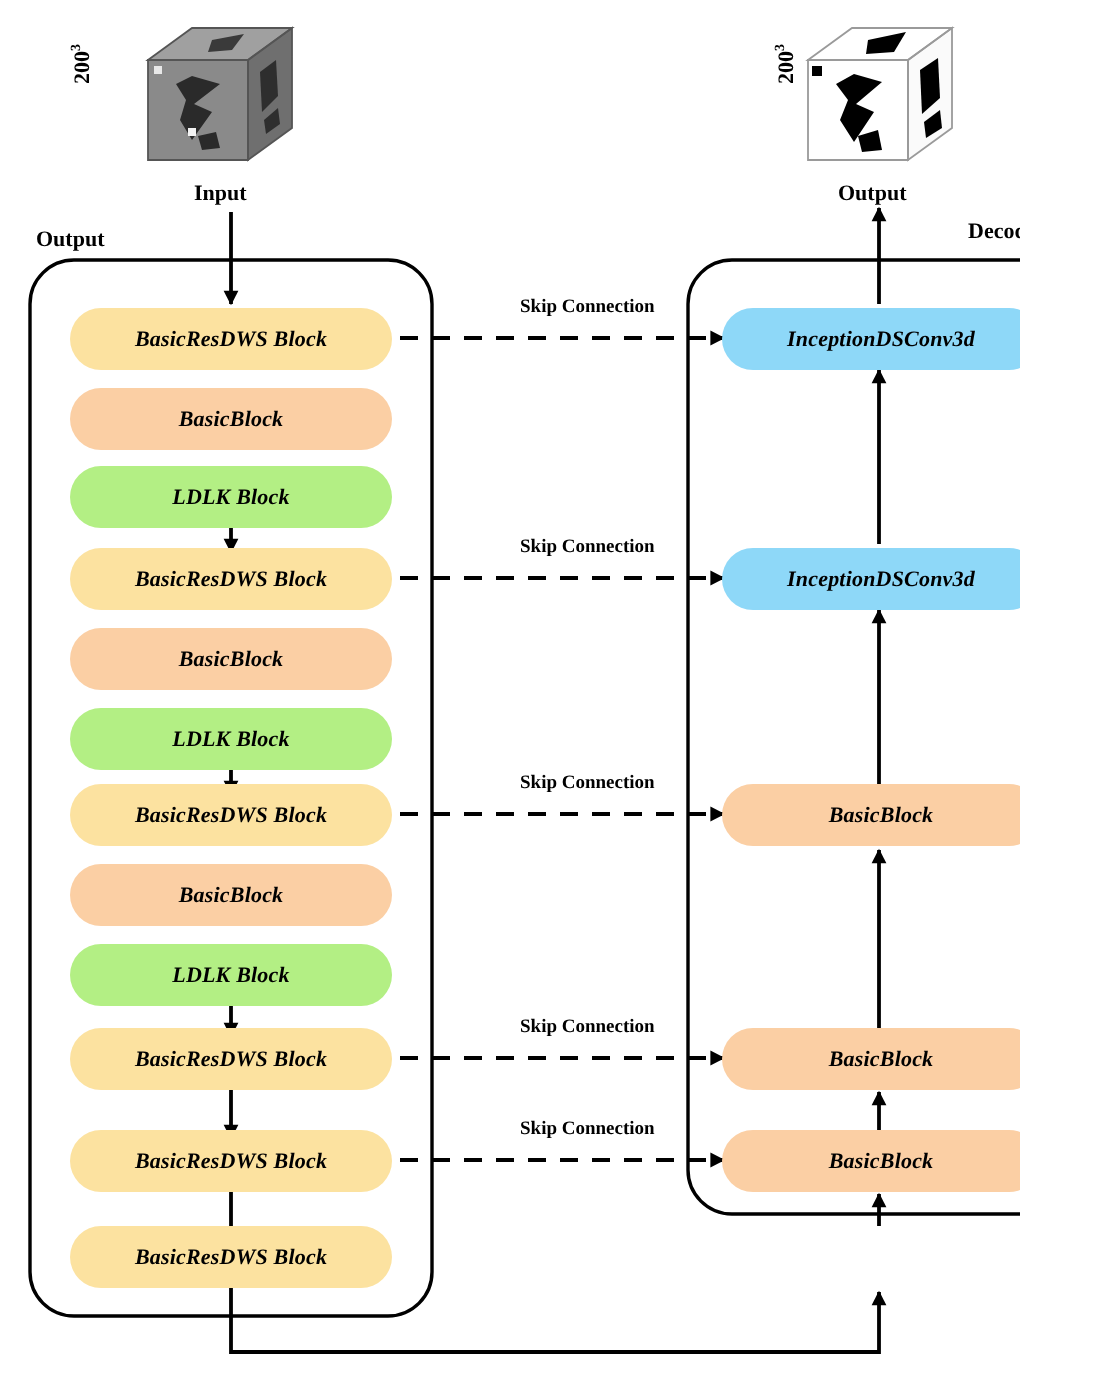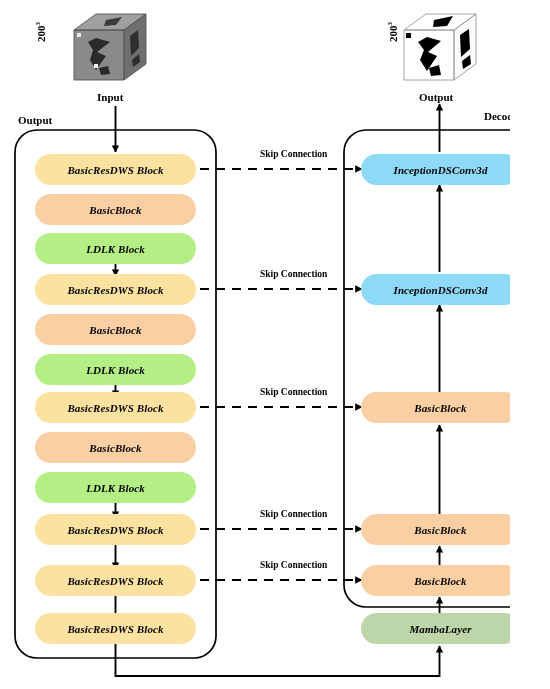--- a/index.html
+++ b/index.html
@@ -226,15 +226,14 @@
   <div class="block" style="left:35px; top:514px; width:161px; height:31px; background:#fce2a0;">BasicResDWS Block</div>
   <div class="block" style="left:35px; top:565px; width:161px; height:31px; background:#fce2a0;">BasicResDWS Block</div>
   <div class="block" style="left:35px; top:613px; width:161px; height:31px; background:#fce2a0;">BasicResDWS Block</div>
 
   <div class="block" style="left:361px; top:154px; width:159px; height:31px; background:#8ed8f8;">InceptionDSConv3d</div>
   <div class="block" style="left:361px; top:274px; width:159px; height:31px; background:#8ed8f8;">InceptionDSConv3d</div>
   <div class="block" style="left:361px; top:392px; width:159px; height:31px; background:#fbcfa4;">BasicBlock</div>
   <div class="block" style="left:361px; top:514px; width:159px; height:31px; background:#fbcfa4;">BasicBlock</div>
   <div class="block" style="left:361px; top:565px; width:159px; height:31px; background:#fbcfa4;">BasicBlock</div>
 
-  <div class="block" style="left:361px; top:613px; width:159px; height:31px; background:#bcd6a9;">MambaLayer</div>
 
 </div>
 
 </body></html>

